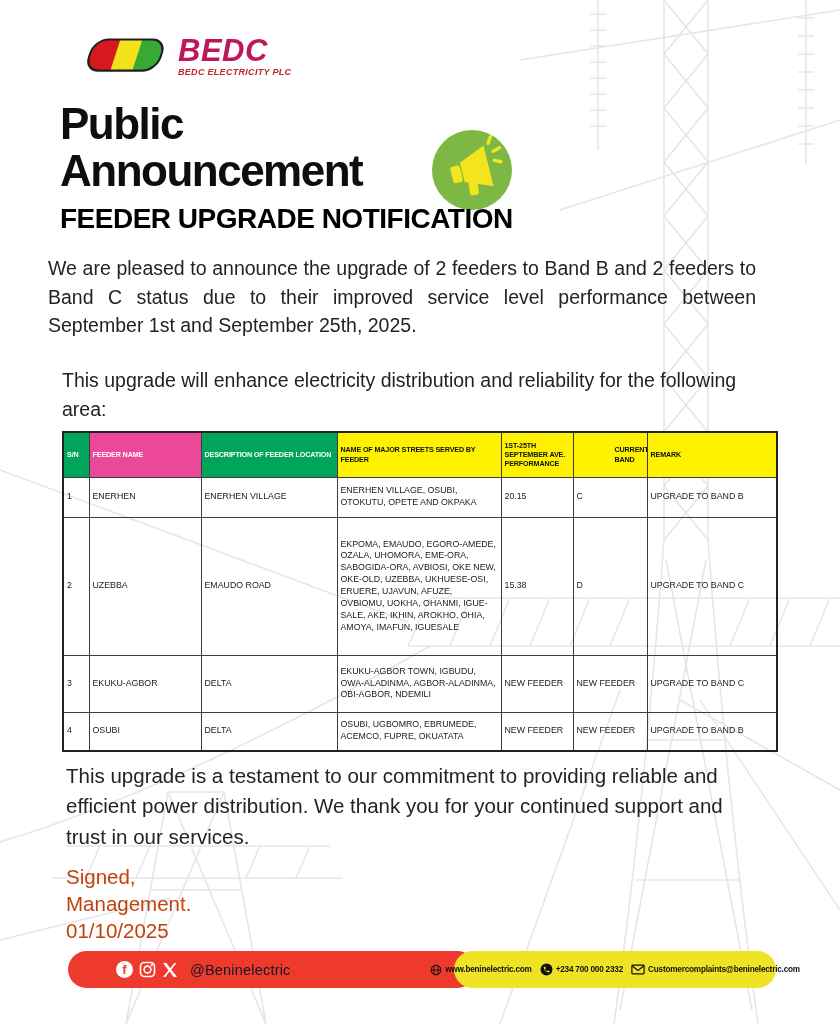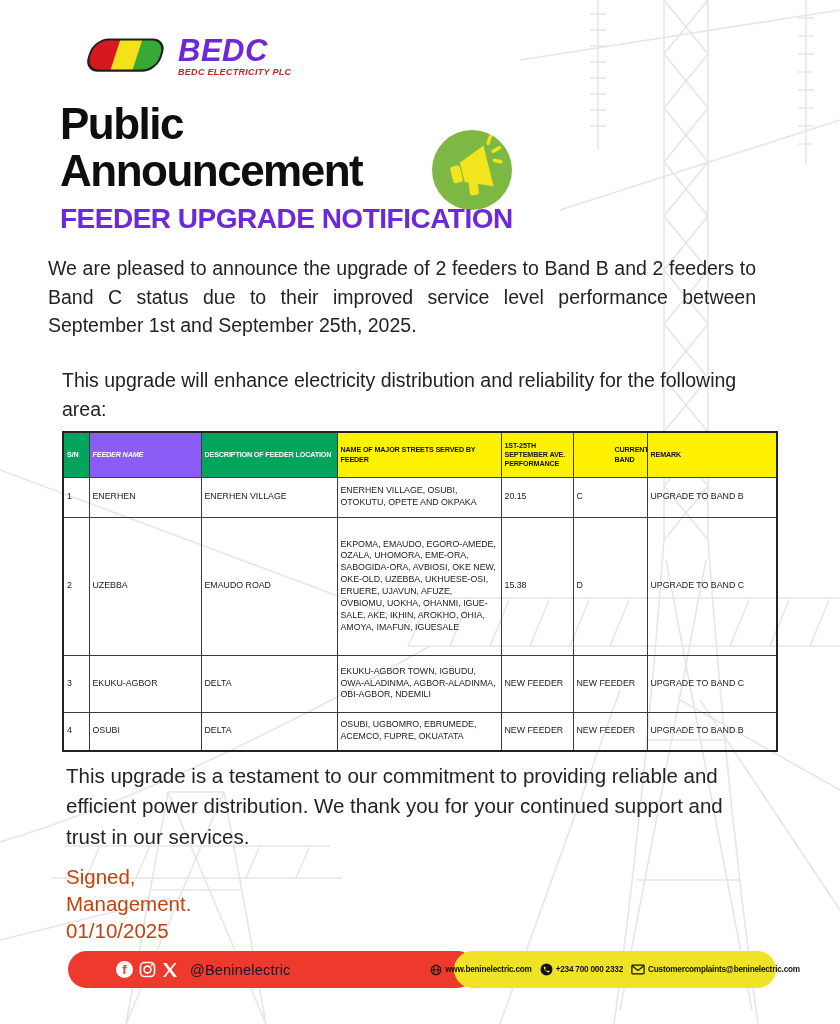--- a/index.html
+++ b/index.html
@@ -6,21 +6,21 @@
   .page {
     position:relative; width:840px; height:1024px; background:#ffffff;
     overflow:hidden; font-family:"Liberation Sans", sans-serif; color:#1f1f1f;
   }
   .bg-svg { position:absolute; left:0; top:0; pointer-events:none; }
 
   
   .logo { position:absolute; left:66px; top:34px; display:flex; align-items:flex-start; }
   .logo-flag { width:116px; height:44px; }
   .logo-text { margin-left:-4px; margin-top:2px; }
-  .logo-brand { font-size:31px; font-weight:bold; font-style:italic; letter-spacing:0.5px; color:#6d28d9; line-height:30px; }
+  .logo-brand { font-size:31px; font-weight:bold; font-style:italic; letter-spacing:0.5px; color:#be185d; line-height:30px; }
   .logo-tagline { font-size:9px; font-weight:bold; font-style:italic; color:#c1272d; letter-spacing:0.3px; margin-top:1px; }
 
   
   .title { position:absolute; left:60px; top:100px; font-size:44px; line-height:47px;
            font-weight:bold; letter-spacing:-1.5px; color:#0e0e0e; }
   .announce-badge { position:absolute; left:432px; top:130px; width:80px; height:80px;
            border-radius:50%; display:flex; align-items:center; justify-content:center; }
   .subtitle { position:absolute; left:60px; top:203px; font-size:28px; font-weight:bold;
            letter-spacing:-0.5px; }
 
@@ -136,39 +136,39 @@
         <rect x="33" y="49" width="9" height="16" rx="2.5" transform="rotate(7 37 57)"></rect>
         <g stroke="#f2e41d" stroke-width="3.4" stroke-linecap="round">
           <line x1="62" y1="18" x2="66" y2="12"></line>
           <line x1="65" y1="27" x2="72" y2="25"></line>
           <line x1="64" y1="36" x2="70" y2="39"></line>
         </g>
       </g>
     </svg>
   </div>
 
-  <div class="subtitle" id="subtitle" style="color: #6d28d9;">FEEDER UPGRADE NOTIFICATION</div>
+  <div class="subtitle" id="subtitle" style="color: #000000;">FEEDER UPGRADE NOTIFICATION</div>
 
   <div class="para para-1">We are pleased to announce the upgrade of 2 feeders to Band B and 2 feeders to Band C status due to their improved service level performance between September 1st and September 25th, 2025.</div>
   <div class="para para-2">This upgrade will enhance electricity distribution and reliability for the following area:</div>
 
   <table class="feeder-table">
     <colgroup>
       <col style="width:26px">
         <col style="width:112px">
         <col style="width:136px">
       <col style="width:164px">
         <col style="width:72px">
         <col style="width:74px">
       <col style="width:130px">
     </colgroup>
     <thead>
       <tr class="r-head">
         <th class="hdr-green" style="background: rgb(0, 165, 91);">S/N</th>
-        <th class="hdr-green" style="background: #8b5cf6; font-style: italic;">FEEDER NAME</th>
+        <th class="hdr-green" style="background: #ec4899;">FEEDER NAME</th>
         <th class="hdr-green" style="background: rgb(0, 165, 91);">DESCRIPTION OF FEEDER LOCATION</th>
         <th class="hdr-yellow" style="background: rgb(255, 242, 0);">NAME OF MAJOR STREETS SERVED BY FEEDER</th>
         <th class="hdr-yellow" style="background: rgb(255, 242, 0);">1ST-25TH SEPTEMBER AVE. PERFORMANCE</th>
         <th class="hdr-yellow" style="background: rgb(255, 242, 0); padding-left: 41px;">CURRENT BAND</th>
         <th class="hdr-yellow" style="background: rgb(255, 242, 0);">REMARK</th>
       </tr>
     </thead>
     <tbody>
       <tr class="r-1">
         <td>1</td>

